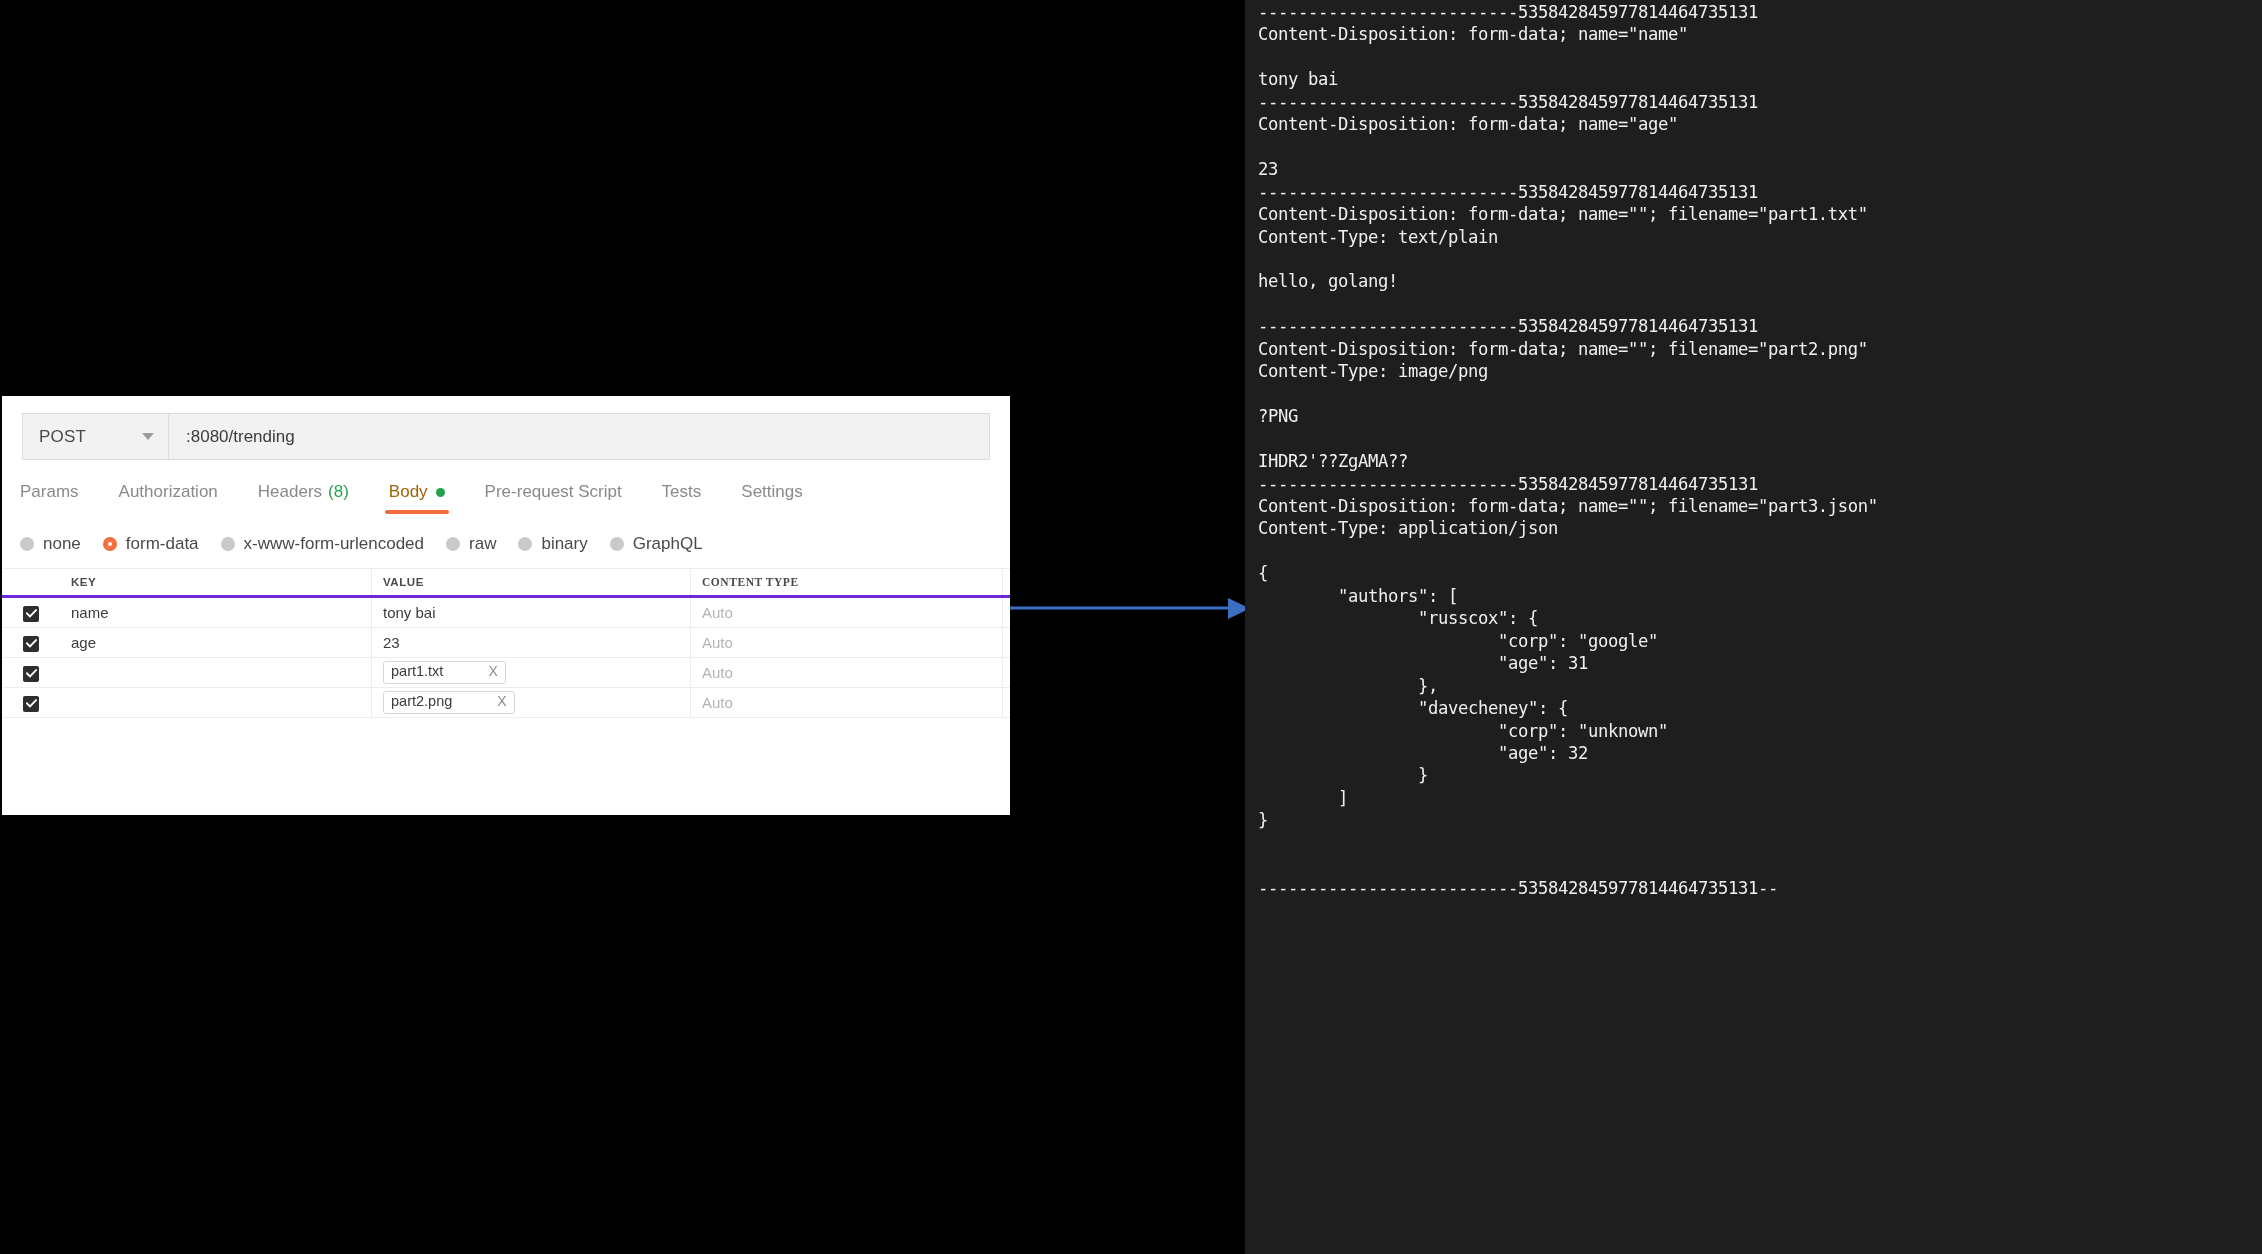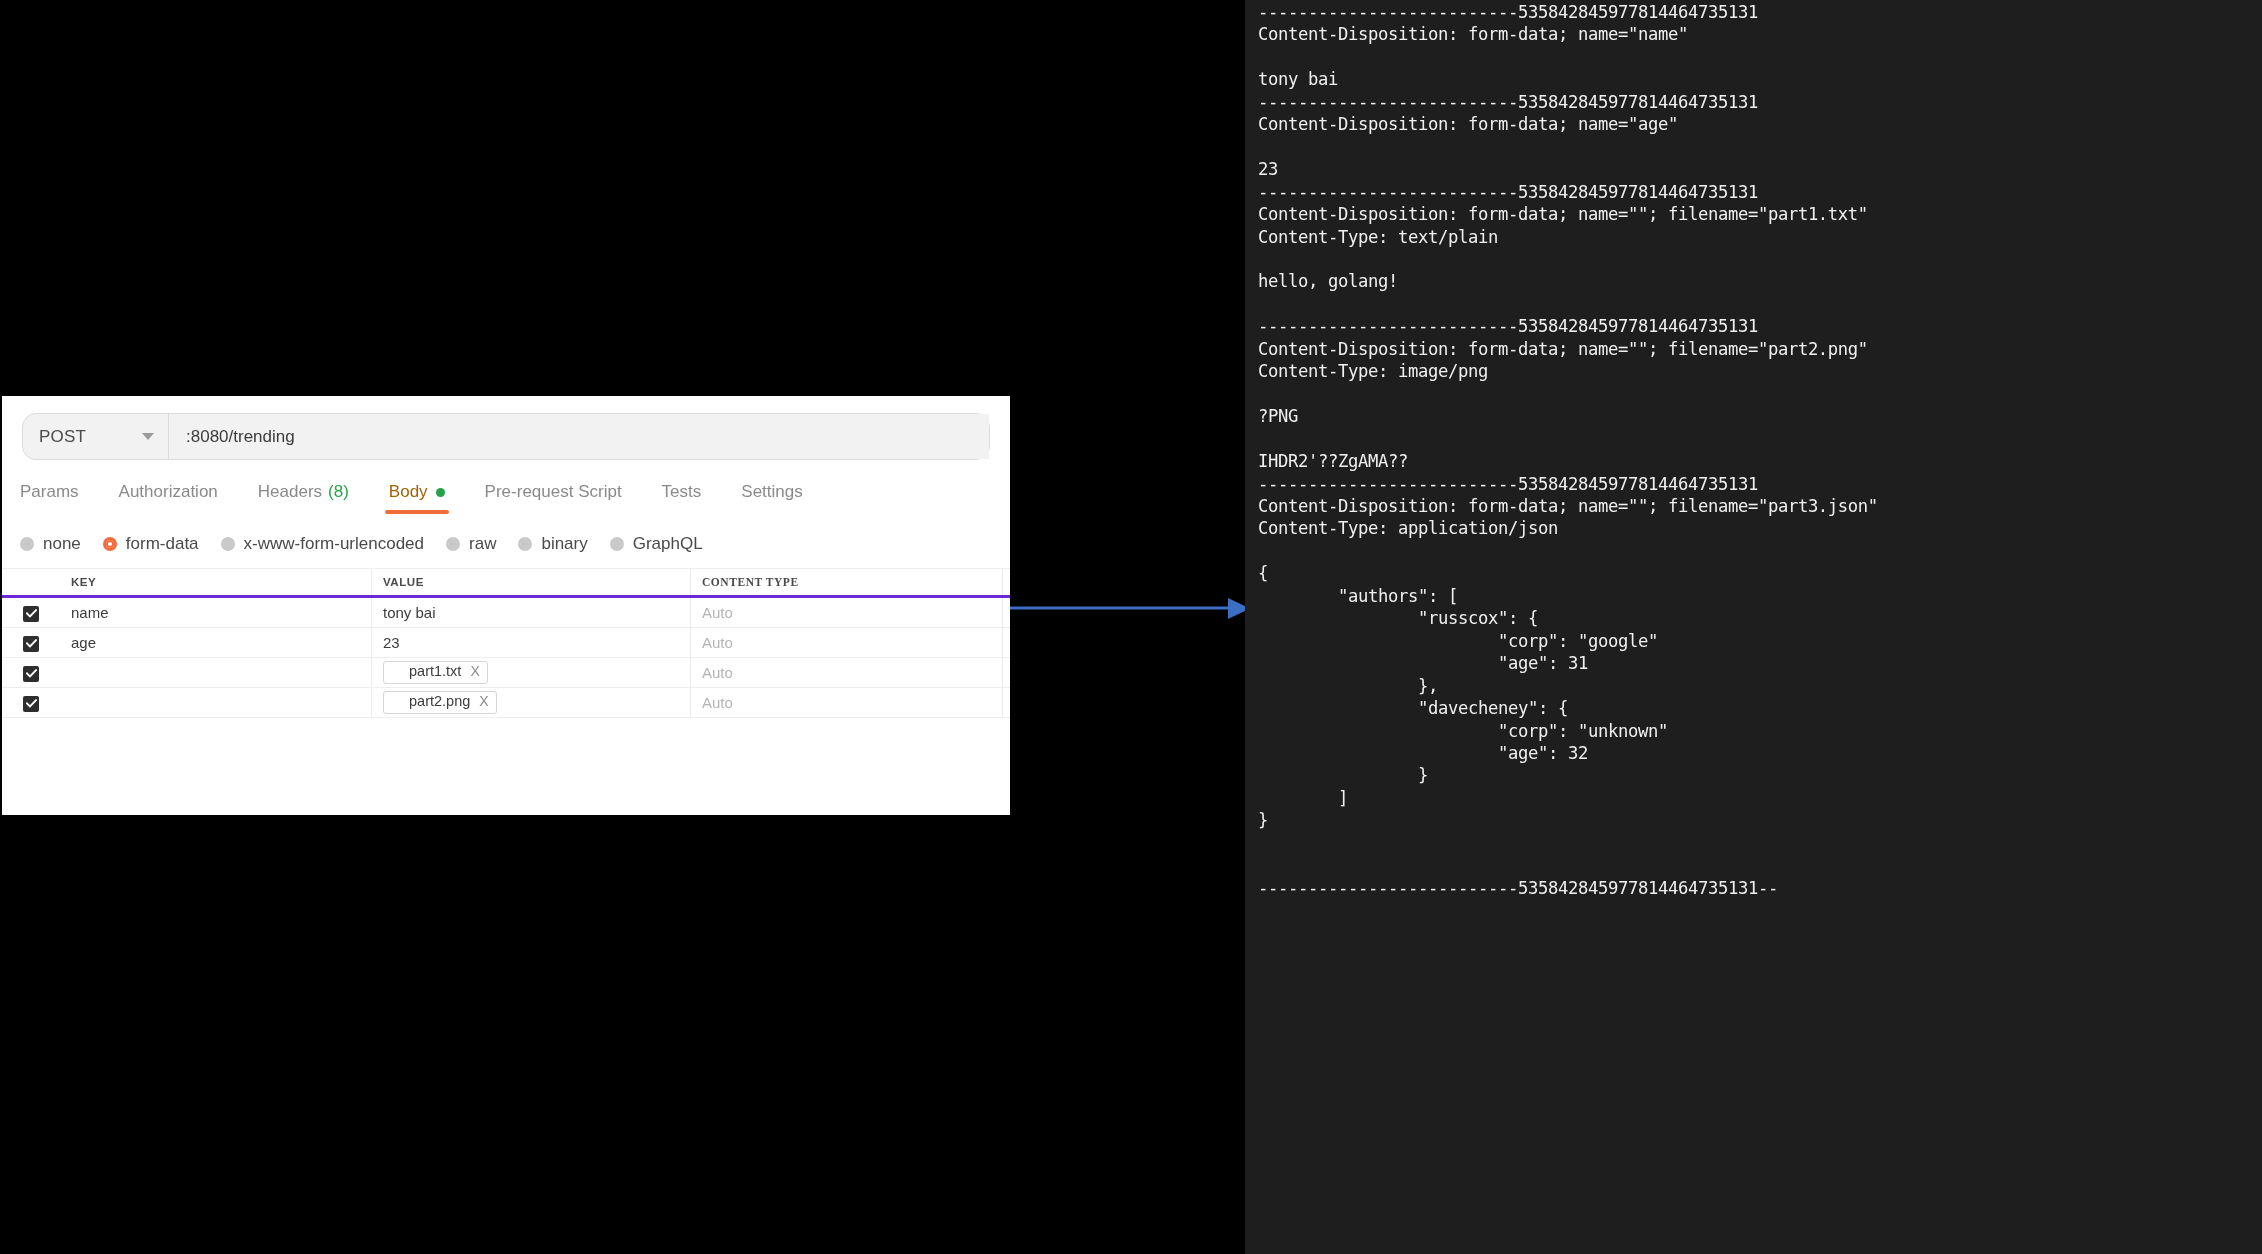--- a/index.html
+++ b/index.html
@@ -39,21 +39,21 @@
 
   
   .url-row {
     position: absolute;
     left: 20px;
     top: 17px;
     width: 968px;
     height: 47px;
     display: flex;
     border: 1px solid #dcdcdc;
-    border-radius: 14px;
+    border-radius: 0;
     background: #f2f2f2;
     box-sizing: border-box;
   }
   .method-select {
     width: 146px;
     height: 100%;
     display: flex;
     align-items: center;
     justify-content: space-between;
     padding: 0 14px 0 16px;
@@ -208,25 +208,26 @@
     justify-content: center;
     vertical-align: middle;
   }
   .checkbox svg { display: block; }
 
   .file-chip {
     display: inline-flex;
     align-items: center;
     border: 1px solid #d6d6d6;
     border-radius: 3px;
-    padding: 2px 7px 3px 25px;
+    padding: 2px 7px 3px 7px;
     font-size: 14.5px;
     color: #3c3c3c;
     background: #fff;
     line-height: 1.1;
+    gap: 36px;
   }
   .file-chip .chip-x {
     margin-left: 9px;
     color: #8c8c8c;
     font-size: 14px;
   }
 
   
   #arrow {
     position: absolute;

